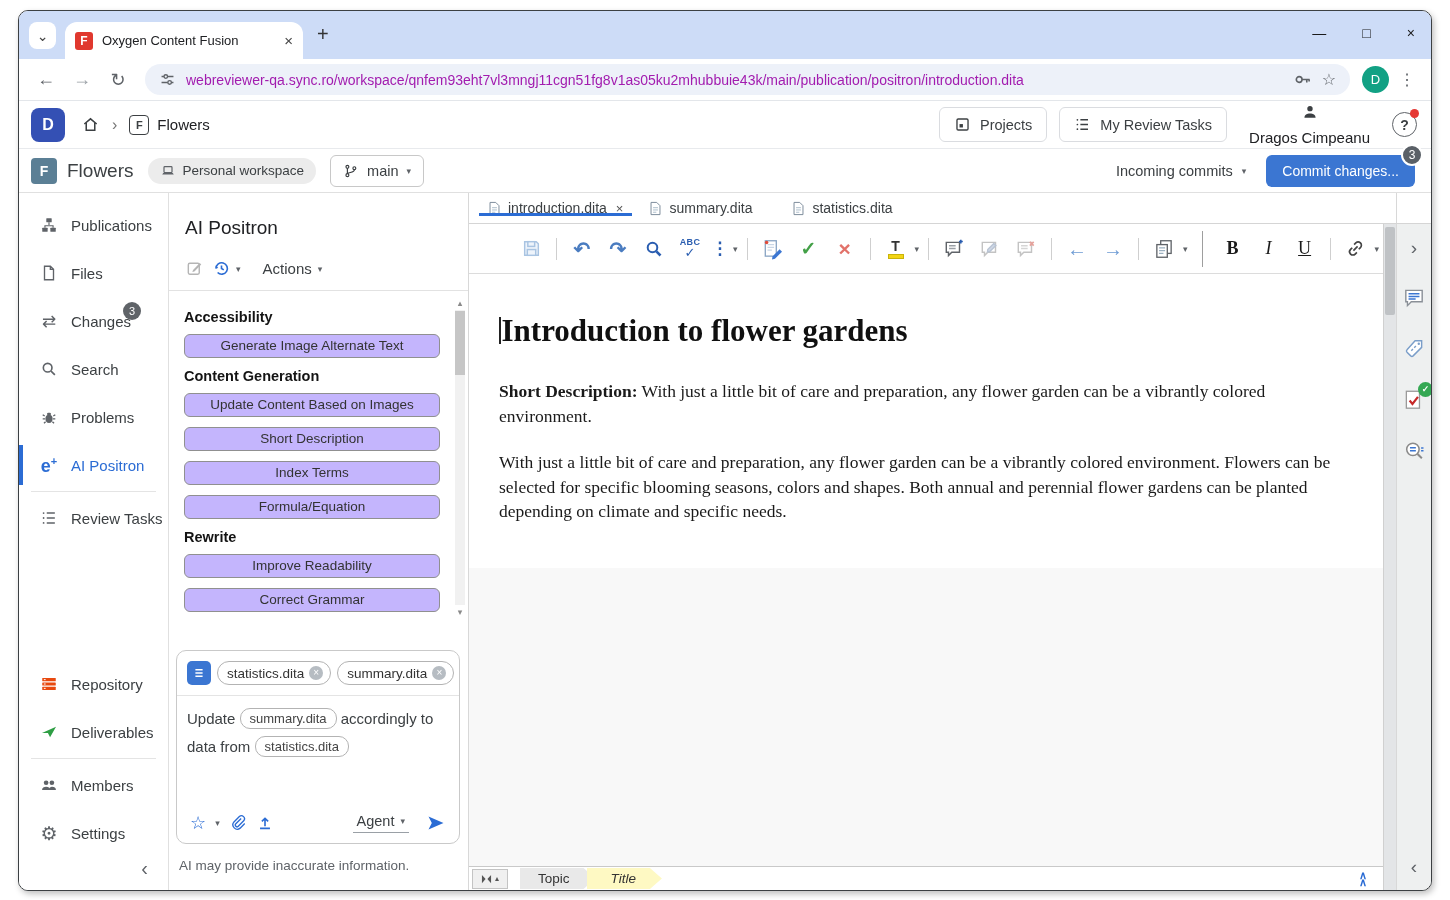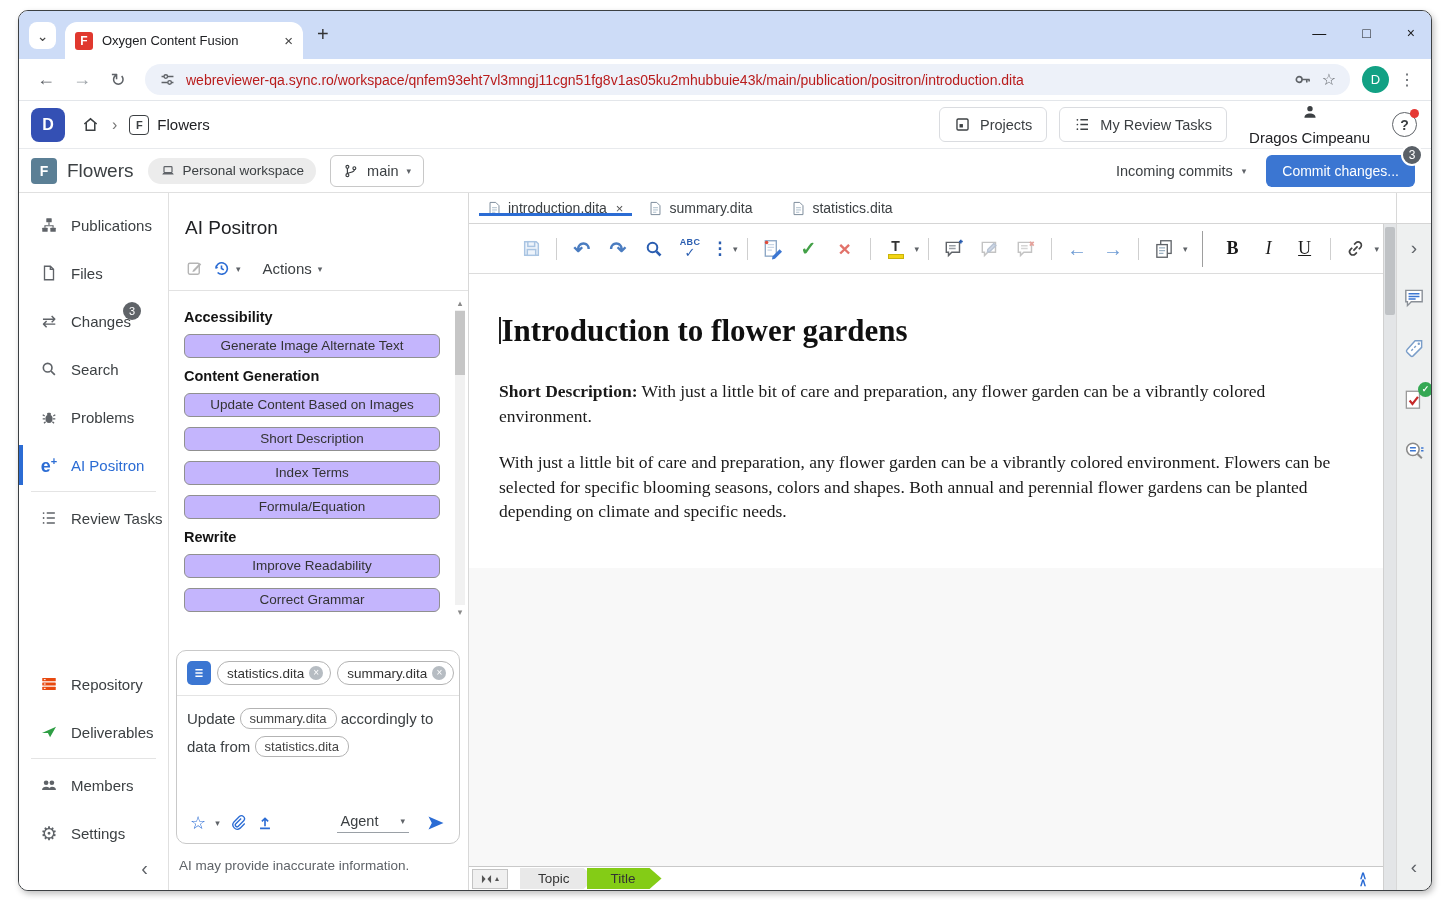--- a/index.html
+++ b/index.html
@@ -26,21 +26,21 @@
   .wincontrols { position:absolute; right:16px; top:0; height:44px; display:flex; align-items:center;
                  gap:36px; font-size:14px; color:#1a1a1a; }
   .wincontrols span { cursor:pointer; }
 
   
   .addressbar { position:absolute; top:48px; left:0; right:0; height:42px; background:#fff;
                 display:flex; align-items:center; padding:0 12px; gap:6px; border-bottom:1px solid #e3e6ea; }
   .navglyph { width:30px; text-align:center; font-size:18px; color:#5f6368; cursor:pointer; }
   .urlpill { flex:1; height:31px; background:#edf1f9; border-radius:16px; display:flex; align-items:center;
              padding:0 14px; gap:10px; margin:0 6px; }
-  .urltext { font-size:14px; color:#b91c1c; flex:1; white-space:nowrap; overflow:hidden; }
+  .urltext { font-size:14px; color:#a21caf; flex:1; white-space:nowrap; overflow:hidden; }
   .pillstar { font-size:16px; color:#5f6368; cursor:pointer; }
   .chromeavatar { width:27px; height:27px; border-radius:50%; background:#12a184; color:#fff; font-size:13px;
                   display:flex; align-items:center; justify-content:center; cursor:pointer; }
   .kebab { font-size:16px; color:#5f6368; width:24px; text-align:center; cursor:pointer; }
 
   
   .appheader { position:absolute; top:90px; left:0; right:0; height:48px; display:flex; align-items:center;
                padding:0 14px 0 12px; border-bottom:1px solid #e8eaed; background:#fff; }
   .wsavatar { width:34px; height:34px; border-radius:8px; background:#3450b4; color:#fff; font-size:16px;
               font-weight:bold; display:flex; align-items:center; justify-content:center; cursor:pointer; }
@@ -124,21 +124,21 @@
           gap:5px; padding:0 7px 0 9px; font-size:13.5px; color:#333; }
   .chipx { width:14px; height:14px; border-radius:50%; background:#b6bcc2; color:#fff; font-size:10px;
            line-height:14px; text-align:center; cursor:pointer; }
   .chatdivider { height:1px; background:#e4e4e4; margin:10px -10px 9px; }
   .chatmsg { font-size:15px; color:#3c4043; line-height:1.85; }
   .mchip { display:inline-block; border:1px solid #b3b3b3; border-radius:10px; padding:0 9px; font-size:13px;
            line-height:19px; color:#444; vertical-align:1px; }
   .chatctrl { position:absolute; left:13px; right:13px; bottom:9px; display:flex; align-items:center; gap:9px; }
   .chatstar { color:#2b6cd4; font-size:18px; cursor:pointer; }
   .ctrlspacer { flex:1; }
-  .agentgroup { display:flex; align-items:center; gap:22px; border-bottom:1px solid #9aa0a6; padding:0 4px 3px;
+  .agentgroup { display:flex; align-items:center; gap:6px; border-bottom:1px solid #9aa0a6; padding:0 4px 3px;
                 font-size:14.5px; color:#3c4043; margin-right:8px; cursor:pointer; }
   .disclaimer { font-size:13.5px; color:#5f6368; padding:14px 0 0 10px; }
 
   
   .editor { flex:1; position:relative; background:#fff; min-width:0; }
   .edtabs { height:31px; border-bottom:1px solid #d5d5d5; display:flex; align-items:center; padding-left:8px; gap:4px; }
   .edtab { display:flex; align-items:center; gap:7px; padding:0 11px; font-size:14px; color:#3c4043;
            position:relative; cursor:pointer; white-space:nowrap; }
   .edtab.active::after { content:""; position:absolute; left:2px; right:2px; bottom:0; height:3px; background:#2b6cd4; }
   .edtabclose { font-size:13px; color:#555; margin-left:2px; }
@@ -173,21 +173,21 @@
               border-left:1px solid #d0d0d0; z-index:3; }
   .edthumb { position:absolute; top:3px; left:1px; right:1px; height:88px; background:#bfc2c5; border-radius:2px; cursor:pointer; }
 
   .edbreadcrumb { position:absolute; left:0; right:13px; bottom:0; height:24px; background:#fff;
                   border-top:1px solid #c9c9c9; display:flex; align-items:center; padding-left:3px; z-index:2; }
   .bctoggle { width:36px; height:20px; background:#f0f0f0; border:1px solid #c4c4c4; display:flex;
               align-items:center; justify-content:center; gap:3px; margin-right:12px; cursor:pointer; }
   .bctri { font-size:8px; color:#555; line-height:1; }
   .bcchip { height:21px; line-height:21px; padding:0 26px 0 18px; font-size:13.5px; color:#333; background:#e9e9e9;
             clip-path:polygon(0 0,calc(100% - 12px) 0,100% 50%,calc(100% - 12px) 100%,0 100%); cursor:pointer; }
-  .bcchip.sel { background:#84cc16; margin-left:-9px; padding-left:24px; }
+  .bcchip.sel { background:#fef9c3; margin-left:-9px; padding-left:24px;font-style:italic; }
   .bcupchev { margin-left:auto; margin-right:16px; color:#2b6cd4; display:flex; flex-direction:column;
               font-size:11px; line-height:6.5px; font-weight:bold; cursor:pointer; }
 
   
   .rail { width:35px; flex:none; background:#eef0f0; border-left:1px solid #d8d8d8; position:relative;
           display:flex; flex-direction:column; align-items:center; }
   .railcap { position:absolute; top:0; left:-1px; right:0; height:31px; background:#fff; border-bottom:1px solid #d5d5d5;
              border-left:1px solid #d8d8d8; }
   .railexpand { margin-top:44px; font-size:19px; color:#5f6368; cursor:pointer; z-index:1; }
   .railicon { margin-top:27px; cursor:pointer; position:relative; }

